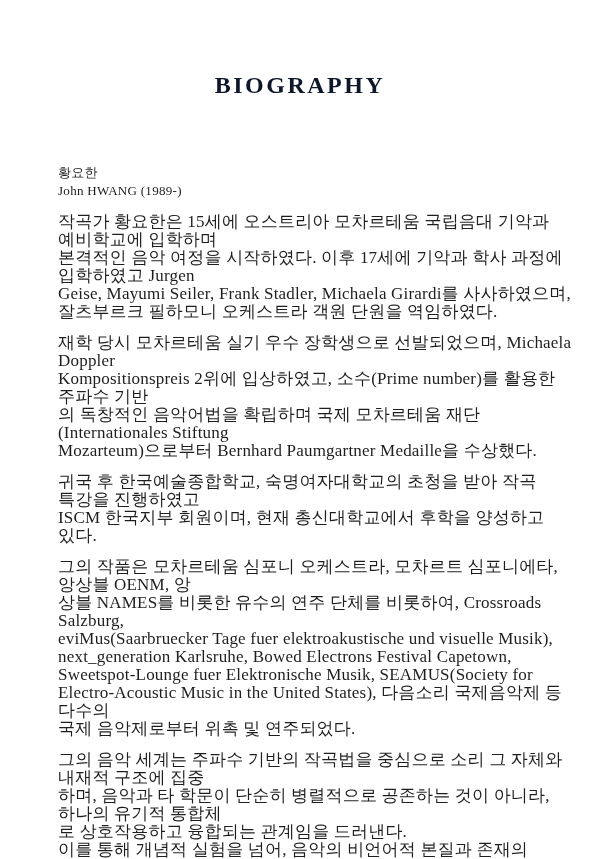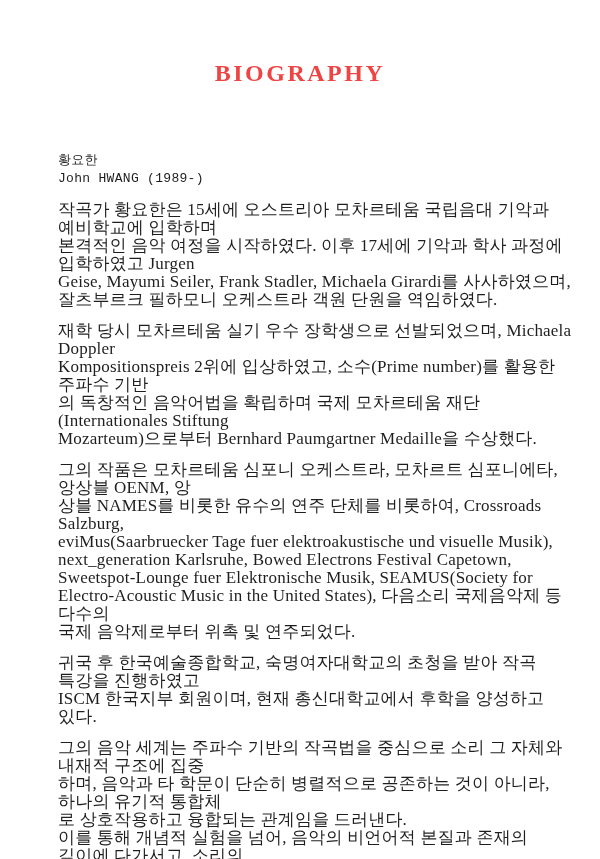--- a/index.html
+++ b/index.html
@@ -15,36 +15,35 @@
   }
   .page {
     position: relative;
     width: 600px;
     height: 859px;
     background: #ffffff;
     overflow: hidden;
     box-sizing: border-box;
   }
   .title {
-    margin: 0;
+    margin: 12px;
     padding-top: 58px;
     text-align: center;
     font-size: 24px;
     line-height: 30px;
     font-weight: 600;
     letter-spacing: 2.5px;
-    color: #ef4444;
+    color: #0f172a;
   }
   .content {
     box-sizing: border-box;
     padding: 0 18px 0 58px;
   }
   .name-block {
     margin-top: 64px;
-    font-family: Liberation Mono, monospace;
   }
   .name-line {
     font-size: 13px;
     line-height: 18px;
     letter-spacing: 0.3px;
   }
   .para {
     margin: 13px 0 0 0;
     font-size: 17px;
     line-height: 18px;
@@ -70,30 +69,30 @@
 본격적인 음악 여정을 시작하였다. 이후 17세에 기악과 학사 과정에 입학하였고 Jurgen
 Geise, Mayumi Seiler, Frank Stadler, Michaela Girardi를 사사하였으며,
 잘츠부르크 필하모니 오케스트라 객원 단원을 역임하였다.</p>
 
 
     <p class="para">재학 당시 모차르테움 실기 우수 장학생으로 선발되었으며, Michaela Doppler
 Kompositionspreis 2위에 입상하였고, 소수(Prime number)를 활용한 주파수 기반
 의 독창적인 음악어법을 확립하며 국제 모차르테움 재단(Internationales Stiftung
 Mozarteum)으로부터 Bernhard Paumgartner Medaille을 수상했다.</p>
 
+    <p class="para">귀국 후 한국예술종합학교, 숙명여자대학교의 초청을 받아 작곡 특강을 진행하였고
+ISCM 한국지부 회원이며, 현재 총신대학교에서 후학을 양성하고 있다.</p>
+
     <p class="para">그의 작품은 모차르테움 심포니 오케스트라, 모차르트 심포니에타, 앙상블 OENM, 앙
 상블 NAMES를 비롯한 유수의 연주 단체를 비롯하여, Crossroads Salzburg,
 eviMus(Saarbruecker Tage fuer elektroakustische und visuelle Musik),
 next_generation Karlsruhe, Bowed Electrons Festival Capetown,
 Sweetspot-Lounge fuer Elektronische Musik, SEAMUS(Society for
 Electro-Acoustic Music in the United States), 다음소리 국제음악제 등 다수의
 국제 음악제로부터 위촉 및 연주되었다.</p>
-
-    <p class="para">귀국 후 한국예술종합학교, 숙명여자대학교의 초청을 받아 작곡 특강을 진행하였고
-ISCM 한국지부 회원이며, 현재 총신대학교에서 후학을 양성하고 있다.</p>
 
     <p class="para">그의 음악 세계는 주파수 기반의 작곡법을 중심으로 소리 그 자체와 내재적 구조에 집중
 하며, 음악과 타 학문이 단순히 병렬적으로 공존하는 것이 아니라, 하나의 유기적 통합체
 로 상호작용하고 융합되는 관계임을 드러낸다.
 이를 통해 개념적 실험을 넘어, 음악의 비언어적 본질과 존재의 깊이에 다가서고, 소리의
 현상 속에 깃든 질서와 무질서, 규칙과 불규칙성을 예술로 구현하며, 동시대 음악이 나아
 가야 할 새로운 미학적 지평을 모색하고 제안한다.</p>
 
   </div>
 </div>

